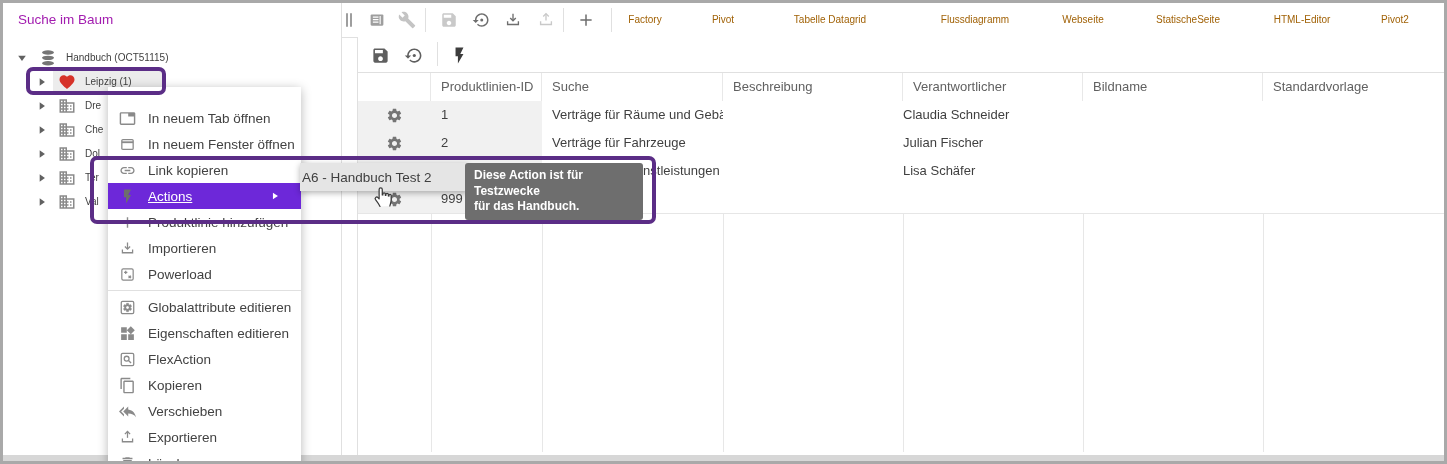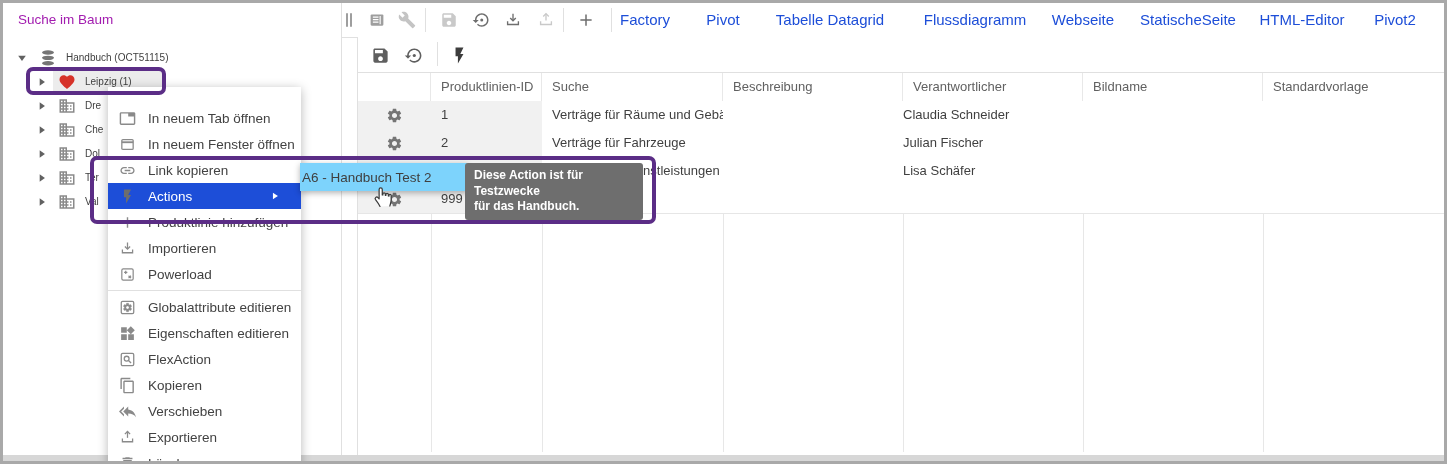--- a/index.html
+++ b/index.html
@@ -9,21 +9,21 @@
     font-family:"Liberation Sans","DejaVu Sans",sans-serif;font-size:13px;color:#424242;
   }
   .abs{position:absolute;}
   
   .topbar{position:absolute;left:0;top:0;width:100%;height:34px;background:#fff;border-bottom:1px solid #e0e0e0;}
   .search-label{position:absolute;left:15px;top:0;line-height:34px;color:#a21caf;font-size:13.5px;}
   .vline{position:absolute;background:#e0e0e0;width:1px;}
   .splitbar{position:absolute;width:2px;height:14px;top:10px;background:#9e9e9e;border-radius:1px;}
   .tbicon{position:absolute;top:8px;width:18px;height:18px;}
   .tbsep{position:absolute;top:5px;width:1px;height:24px;background:#e0e0e0;}
-  .tab{position:absolute;top:0;line-height:34px;font-size:15px;color:#1d4ed8;transform:translateX(-50%);white-space:nowrap;cursor:default;}
+  .tab{position:absolute;top:0;line-height:34px;font-size:10px;color:#a16207;transform:translateX(-50%);white-space:nowrap;cursor:default;}
   
   .tree{position:absolute;left:0;top:34px;width:338px;bottom:6px;border-right:1px solid #e0e0e0;background:#fff;}
   .tree-row{position:absolute;left:0;width:100%;height:24px;line-height:24px;}
   .tri{position:absolute;top:5px;width:14px;height:14px;}
   .ticon{position:absolute;top:3px;width:18px;height:18px;}
   .tlabel{position:absolute;top:0;white-space:nowrap;font-size:10px;color:#3f3f3f;}
   .sel-bg{position:absolute;top:1px;height:22px;background:#ececec;}
   
   .rpanel{position:absolute;left:354px;top:34px;right:0;bottom:6px;border-left:1px solid #e0e0e0;background:#fff;}
   .tb2icon{position:absolute;top:9px;width:19px;height:19px;}
@@ -38,25 +38,25 @@
   .grid-row .c.tint{background:#f1f1f1;}
   .grid-row .c.pl{padding-left:10px;}
   .grid-row .c.center{text-align:left;}
   .gearwrap{display:flex;align-items:center;justify-content:center;height:100%;}
   .colline{position:absolute;top:64px;bottom:3px;width:1px;background:#e7e7e7;}
   
   .cmenu{position:absolute;left:105px;top:84px;width:193px;background:#fff;z-index:10;
     box-shadow:0 2px 10px rgba(0,0,0,.28);padding:18px 0;}
   .mi{position:relative;height:26px;display:flex;align-items:center;padding-left:11px;font-size:13.5px;color:#424242;cursor:default;}
   .mi svg{width:17px;height:17px;margin-right:12px;flex:none;}
-  .mi.hl{background:#1d4ed8;color:#fff;}
+  .mi.hl{background:#6d28d9;color:#fff;text-decoration:underline;}
   .mi .subarr{position:absolute;right:9px;top:8px;width:10px;height:10px;}
   .msep{height:1px;background:#e0e0e0;margin:3px 0;}
   
-  .submenu{position:absolute;left:297px;top:160px;width:168px;height:28px;background:#7dd3fc;z-index:11;
+  .submenu{position:absolute;left:297px;top:160px;width:168px;height:28px;background:#e5e5e5;z-index:11;
     box-shadow:0 2px 6px rgba(0,0,0,.3);display:flex;align-items:center;padding-left:2px;box-sizing:border-box;
     font-size:13.5px;color:#3f3f3f;}
   .tooltip{position:absolute;left:462px;top:160px;width:178px;background:#6e6e6e;color:#fff;z-index:12;
     border-radius:3px;padding:5px 9px;font-size:12px;font-weight:bold;line-height:1.3;box-sizing:border-box;}
   .annobox{position:absolute;border:4px solid #5b2d86;border-radius:7px;z-index:20;pointer-events:none;}
   .cursor{position:absolute;z-index:30;width:27px;height:27px;}
   .bottomstrip{position:absolute;left:0;bottom:0;width:100%;height:6px;background:#d7d7d7;}
 </style>
 </head>
 <body>

